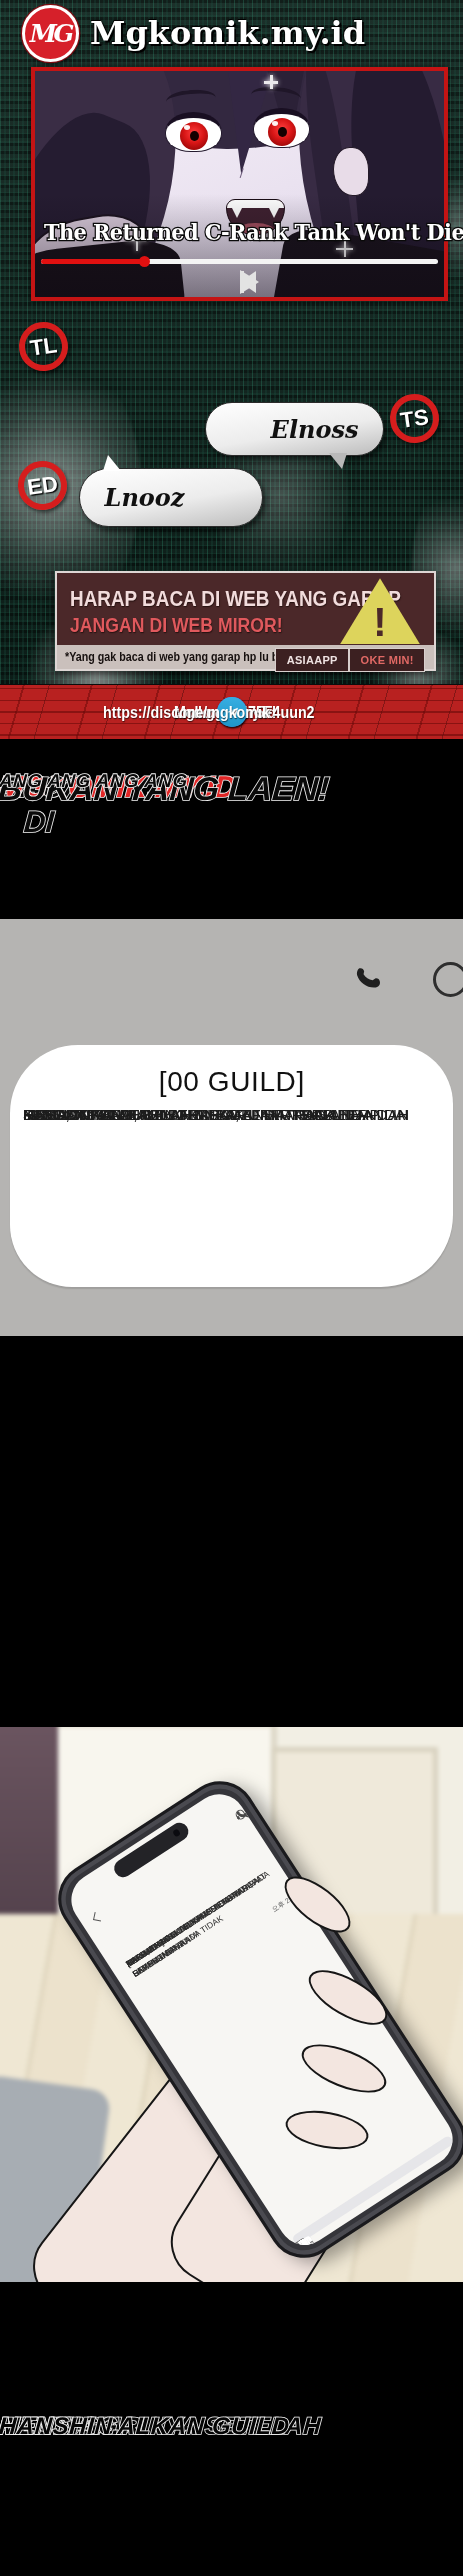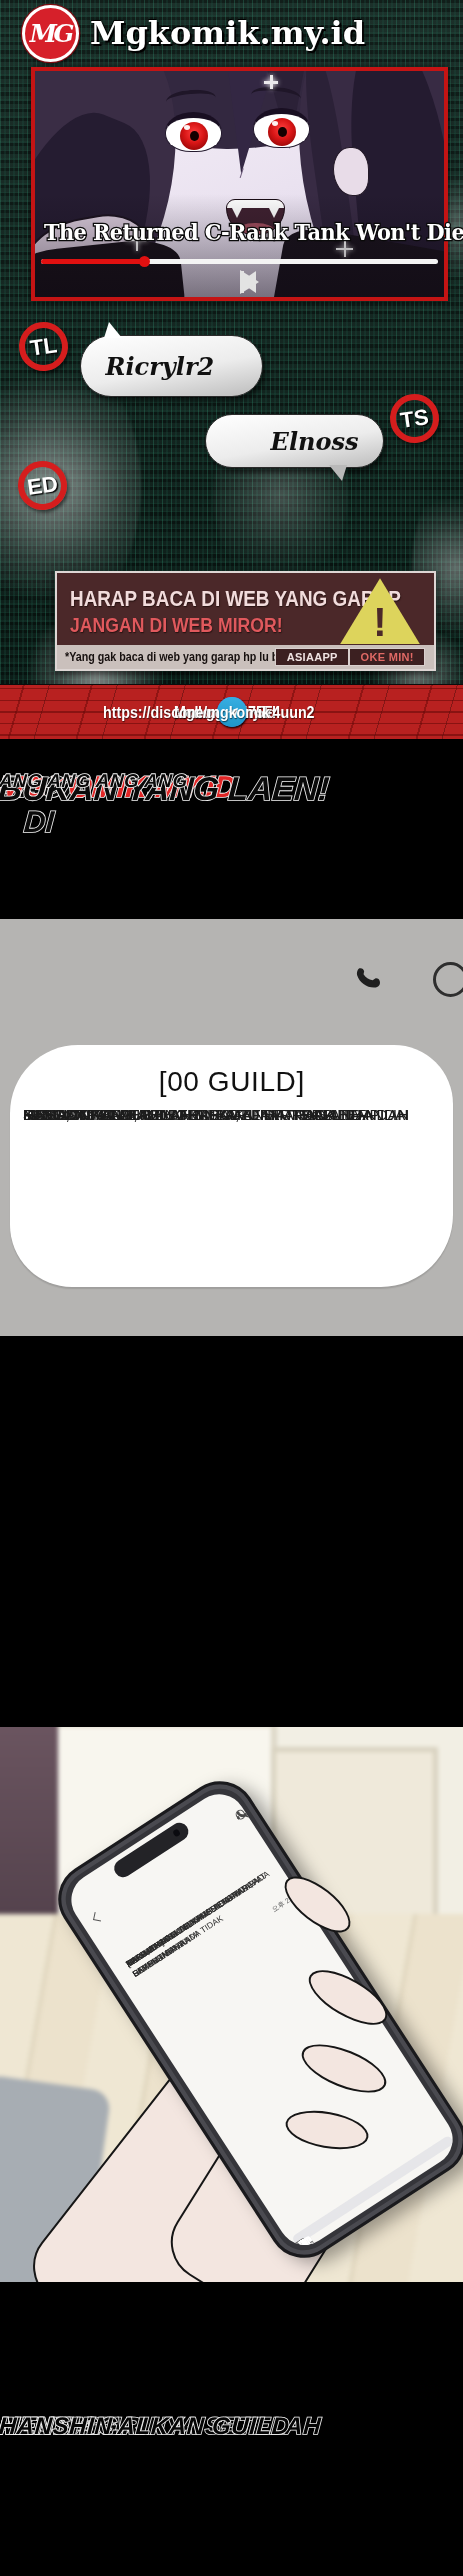--- a/index.html
+++ b/index.html
@@ -94,41 +94,41 @@
     font-weight:bold;font-size:22px;display:flex;align-items:center;justify-content:center;
     text-shadow:1.3px 1.3px 1.3px #000;box-shadow:1.3px 2.6px 3.9px rgba(0,0,0,.55);transform:rotate(-8deg);}
   .badge-tl{left:19.3px;top:322px;}
   .badge-ts{left:390px;top:394px;}
   .badge-ed{left:18px;top:461px;}
   .bubble{background:linear-gradient(170deg,#ffffff 0%,#ececec 55%,#bcbcbc 100%);
     border:1.9px solid #2a2a2a;border-radius:31px;box-shadow:2.6px 3.9px 5.2px rgba(0,0,0,.5);
     display:flex;align-items:center;font-family:"DejaVu Serif",serif;font-style:italic;font-weight:bold;
     font-size:24px;color:#111;}
   .bubble-tl{left:80px;top:335px;width:183px;height:62px;padding-left:24.5px;}
-  .bubble-ts{left:205px;top:414px;width:179px;height:54px;justify-content:flex-end;padding-right:24.5px;}
+  .bubble-ts{left:205px;top:402px;width:179px;height:54px;justify-content:flex-end;padding-right:24.5px;}
   .bubble-ed{left:79px;top:468px;width:184px;height:59px;padding-left:24.5px;}
   .tail-up{left:23px;top:-14px;width:0;height:0;border-left:5.2px solid transparent;
     border-right:13px solid transparent;border-bottom:16.7px solid #fff;}
   .tail-down{right:36px;bottom:-14px;width:0;height:0;border-right:5.2px solid transparent;
     border-left:13px solid transparent;border-top:16.7px solid #b9b9b9;}
 
   
   .warning{left:55px;top:571px;width:381px;height:100px;background:#4b2829;border:2.6px solid #ded6d4;
     box-shadow:0 3.2px 7.7px rgba(0,0,0,.65);}
   .warn1{left:13px;top:13px;font-size:22.5px;font-weight:bold;color:#f2dcdc;white-space:nowrap;
     transform:scaleX(.84);transform-origin:left;text-shadow:0.6px 1.3px 1.3px #24100f;}
   .warn2{left:13px;top:40px;font-size:21px;font-weight:bold;color:#e0595d;white-space:nowrap;
     transform:scaleX(.84);transform-origin:left;text-shadow:0.6px 1.3px 1.3px #24100f;}
   .warn-tri{right:14px;top:5.2px;width:80px;height:66px;background:#ddd45c;
     clip-path:polygon(50% 0,100% 100%,0 100%);display:flex;align-items:flex-end;justify-content:center;}
   .warn-tri span{position:static;color:#4b2829;font-size:40px;font-weight:bold;line-height:1;padding-bottom:2.6px;}
   .warn-strip{left:0;right:0;bottom:0;height:24.5px;background:#cac0bc;display:flex;align-items:center;}
   .warn-note{position:static;margin-left:7.7px;font-size:12.2px;font-weight:bold;color:#17100f;
     transform:scaleX(.88);transform-origin:left;white-space:nowrap;}
-  .warn-btn{top:3.2px;height:18px;padding:0 10.3px;background:#3c2021;border:1.3px solid #d8cfcd;
+  .warn-btn{top:3.2px;height:24px;padding:0 10.3px;background:#3c2021;border:1.3px solid #d8cfcd;
     display:flex;align-items:center;font-weight:bold;font-size:11px;letter-spacing:0.3px;}
   .btn-asia{right:85px;color:#efe3e2;}
   .btn-oke{right:9px;color:#e06965;}
 
   
   .footer{left:0;top:684px;width:464px;height:55px;background:#b82120;border-top:1.9px solid #0c0c0c;overflow:hidden;}
   .footer-pattern{left:-26px;top:-6.4px;right:-26px;bottom:-6.4px;opacity:.75;transform:skewX(-16deg);
     background-image:
       repeating-linear-gradient(0deg, transparent 0 10.3px, rgba(70,0,0,.55) 10.3px 11.6px),
       repeating-linear-gradient(90deg, transparent 0 41px, rgba(95,6,6,.6) 41px 43px, transparent 43px 67px, rgba(0,0,0,.38) 67px 68px);}
@@ -299,30 +299,30 @@
           <div class="tri-r"></div>
         </div>
       <div>
           <div class="tri-l" style="transform:rotate(180deg)"></div>
           <div class="bar"></div>
         </div>
     </div>
   </div>
 
   <div class="role-badge badge-tl">TL</div>
-  <div class="bubble bubble-tl">
-    <div class="tail-up"></div>
-    <span style="position:static">Ricrylr2</span>
-  </div>
   <div class="bubble bubble-ts">
     <div class="tail-down"></div>
     <span style="position:static">Elnoss</span>
   </div>
   <div class="role-badge badge-ts">TS</div>
   <div class="role-badge badge-ed">ED</div>
+  <div class="bubble bubble-ed">
+    <div class="tail-up"></div>
+    <span style="position:static">Lnooz</span>
+  </div>
 
   <div class="warning">
     <div class="warn1">HARAP BACA DI WEB YANG GARAP</div>
     <div class="warn2">JANGAN DI WEB MIROR!</div>
     <div class="warn-tri">
       <span>!</span>
     </div>
     <div class="warn-strip">
       <div class="warn-note">*Yang gak baca di web yang garap hp lu bakal kena virus</div>
       <div class="warn-btn btn-asia">ASIAAPP</div>

